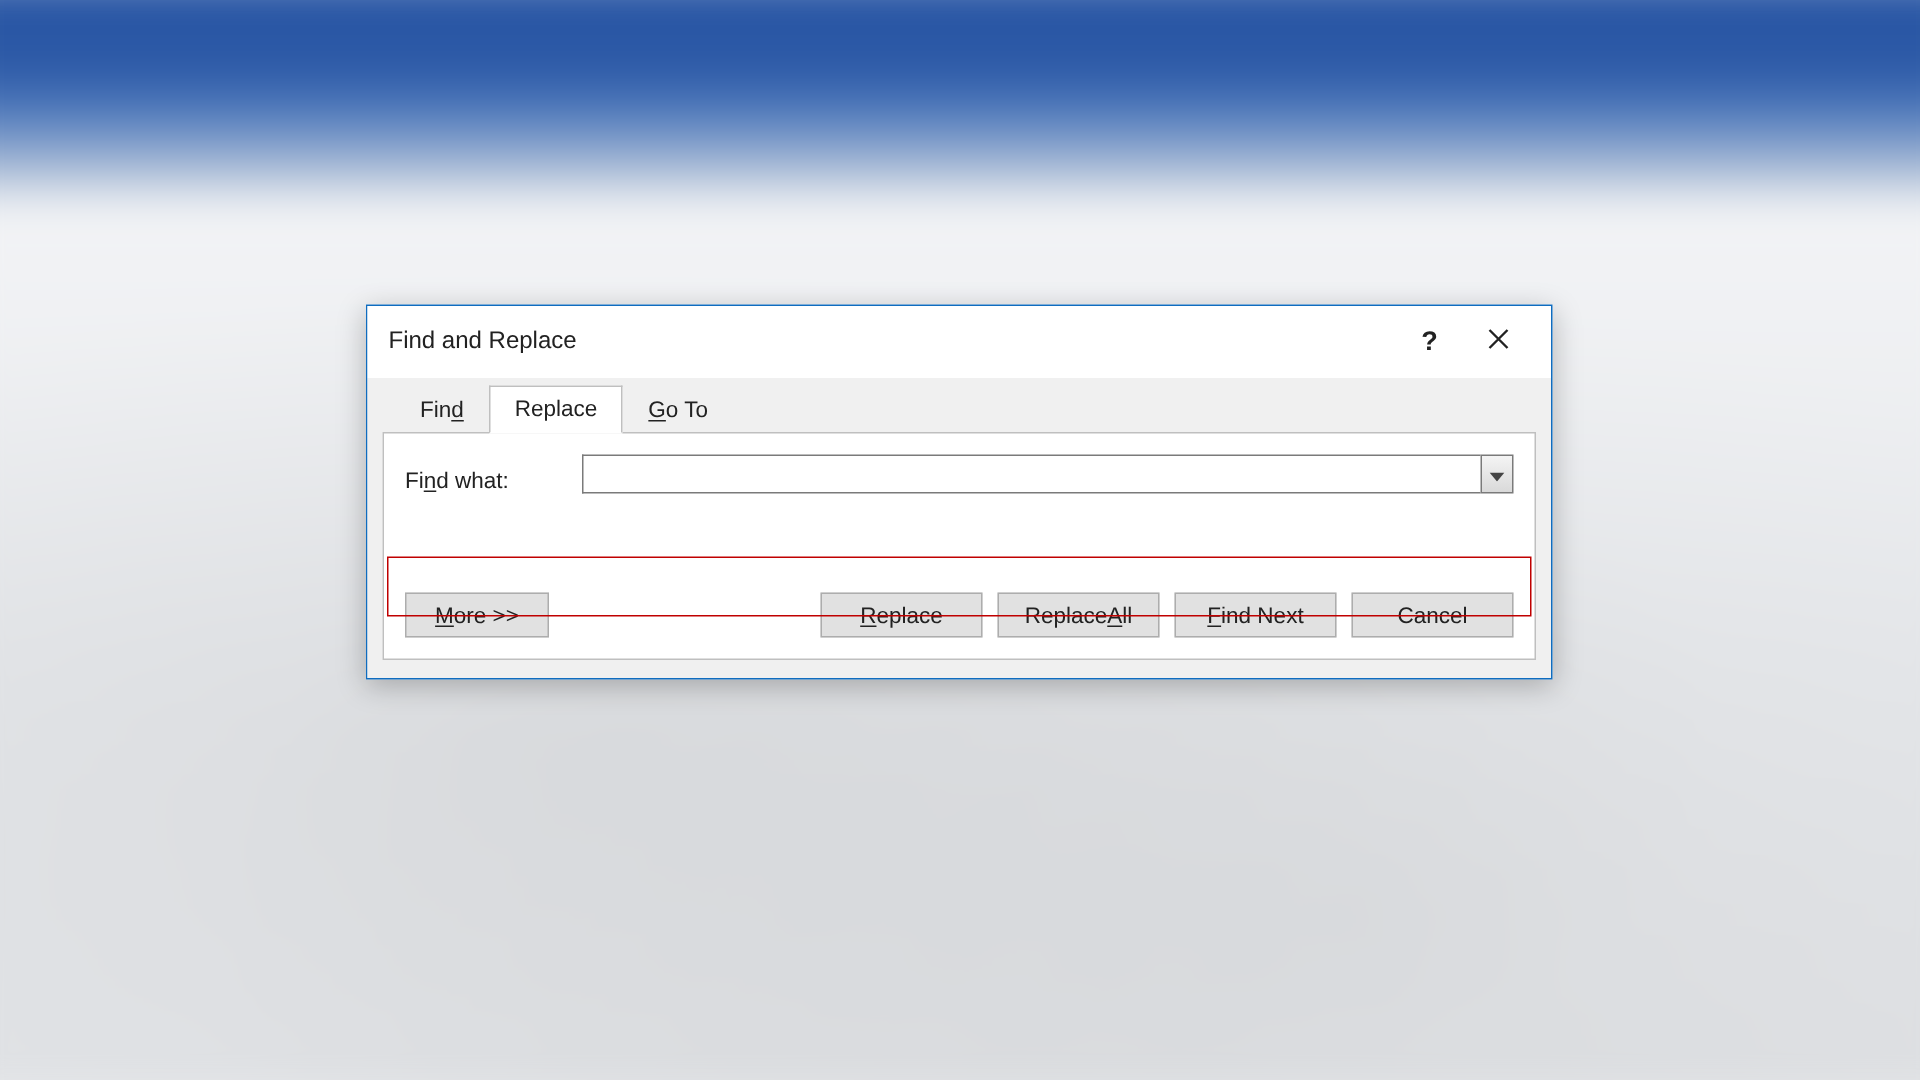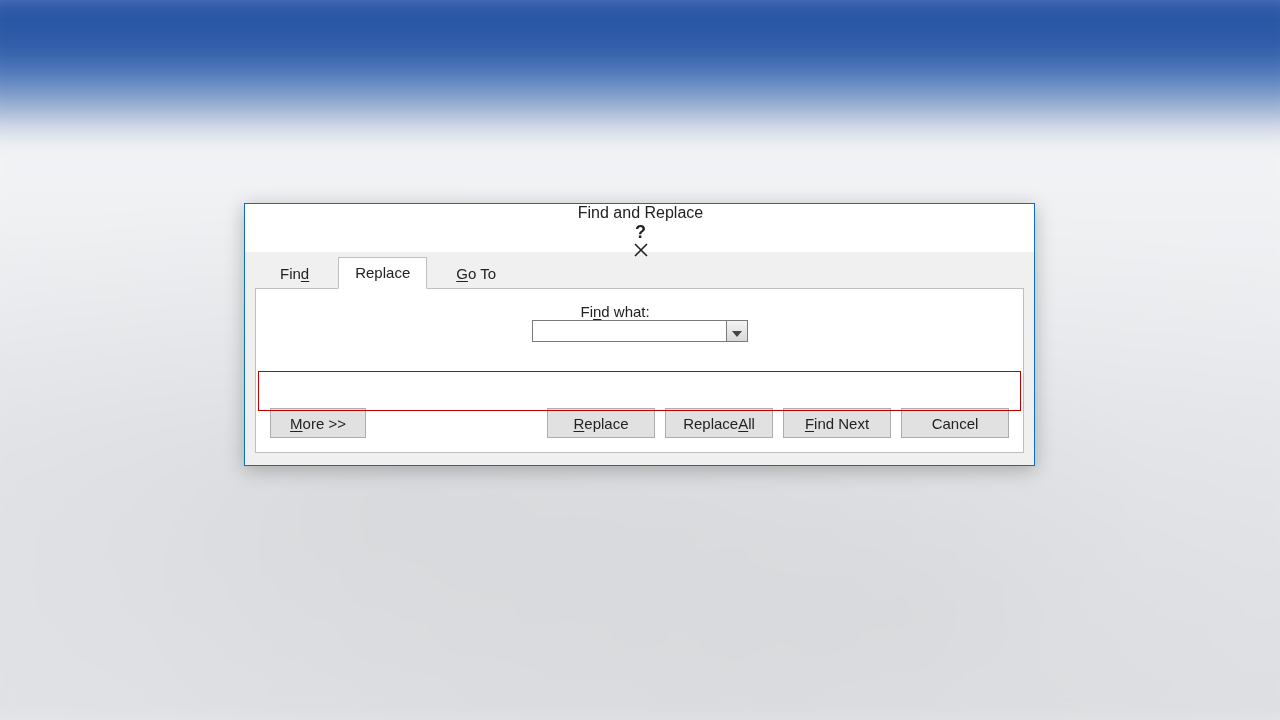--- a/index.html
+++ b/index.html
@@ -35,41 +35,40 @@
   background: #fff;
   border: 1px solid #0f6cbf;
   box-shadow: 0 4px 18px rgba(0,0,0,0.25);
 }
 .titlebar {
   height: 48px;
   display: flex; align-items: center;
   padding: 0 12px 0 14px;
   background: #fff;
   border-bottom: 1px solid transparent;
-  flex-direction: column;
 }
 .titlebar .title { flex: 1; font-size: 16px; color: #222; }
 .titlebar .tb-btn {
   width: 46px; height: 32px;
   display: flex; align-items: center; justify-content: center;
   color: #222;
 }
 .tb-help { font-size: 18px; font-weight: 600; }
 .tb-close svg { width: 14px; height: 14px; }
 
 
 .dlg-body {
   padding: 0 10px 12px 10px;
   background: #f0f0f0;
 }
 
 .tabbar {
   height: 36px;
   display: flex; align-items: flex-end;
-  gap: 12px;
+  gap: 0;
   padding-left: 8px;
   background: #f0f0f0;
 }
 .tab {
   padding: 6px 16px 7px 16px;
   font-size: 15px;
   color: #222;
   background: #f0f0f0;
   border: 1px solid transparent;
   border-bottom: none;
@@ -86,23 +85,22 @@
 .tab .ul { text-decoration: underline; text-underline-offset: 2px; }
 
 .panel {
   background: #fff;
   border: 1px solid #bfbfbf;
   padding: 14px 14px 14px 14px;
   position: relative;
 }
 
 .row {
-  display: flex; align-items: center;
+  display: flex; align-items: flex-end;
   margin-bottom: 60px;
-  flex-direction: column;
 }
 .row:last-of-type { margin-bottom: 38px; }
 
 .row label {
   width: 118px;
   font-size: 15px;
 }
 .row label .ul { text-decoration: underline; text-underline-offset: 2px; }
 
 .combo {

